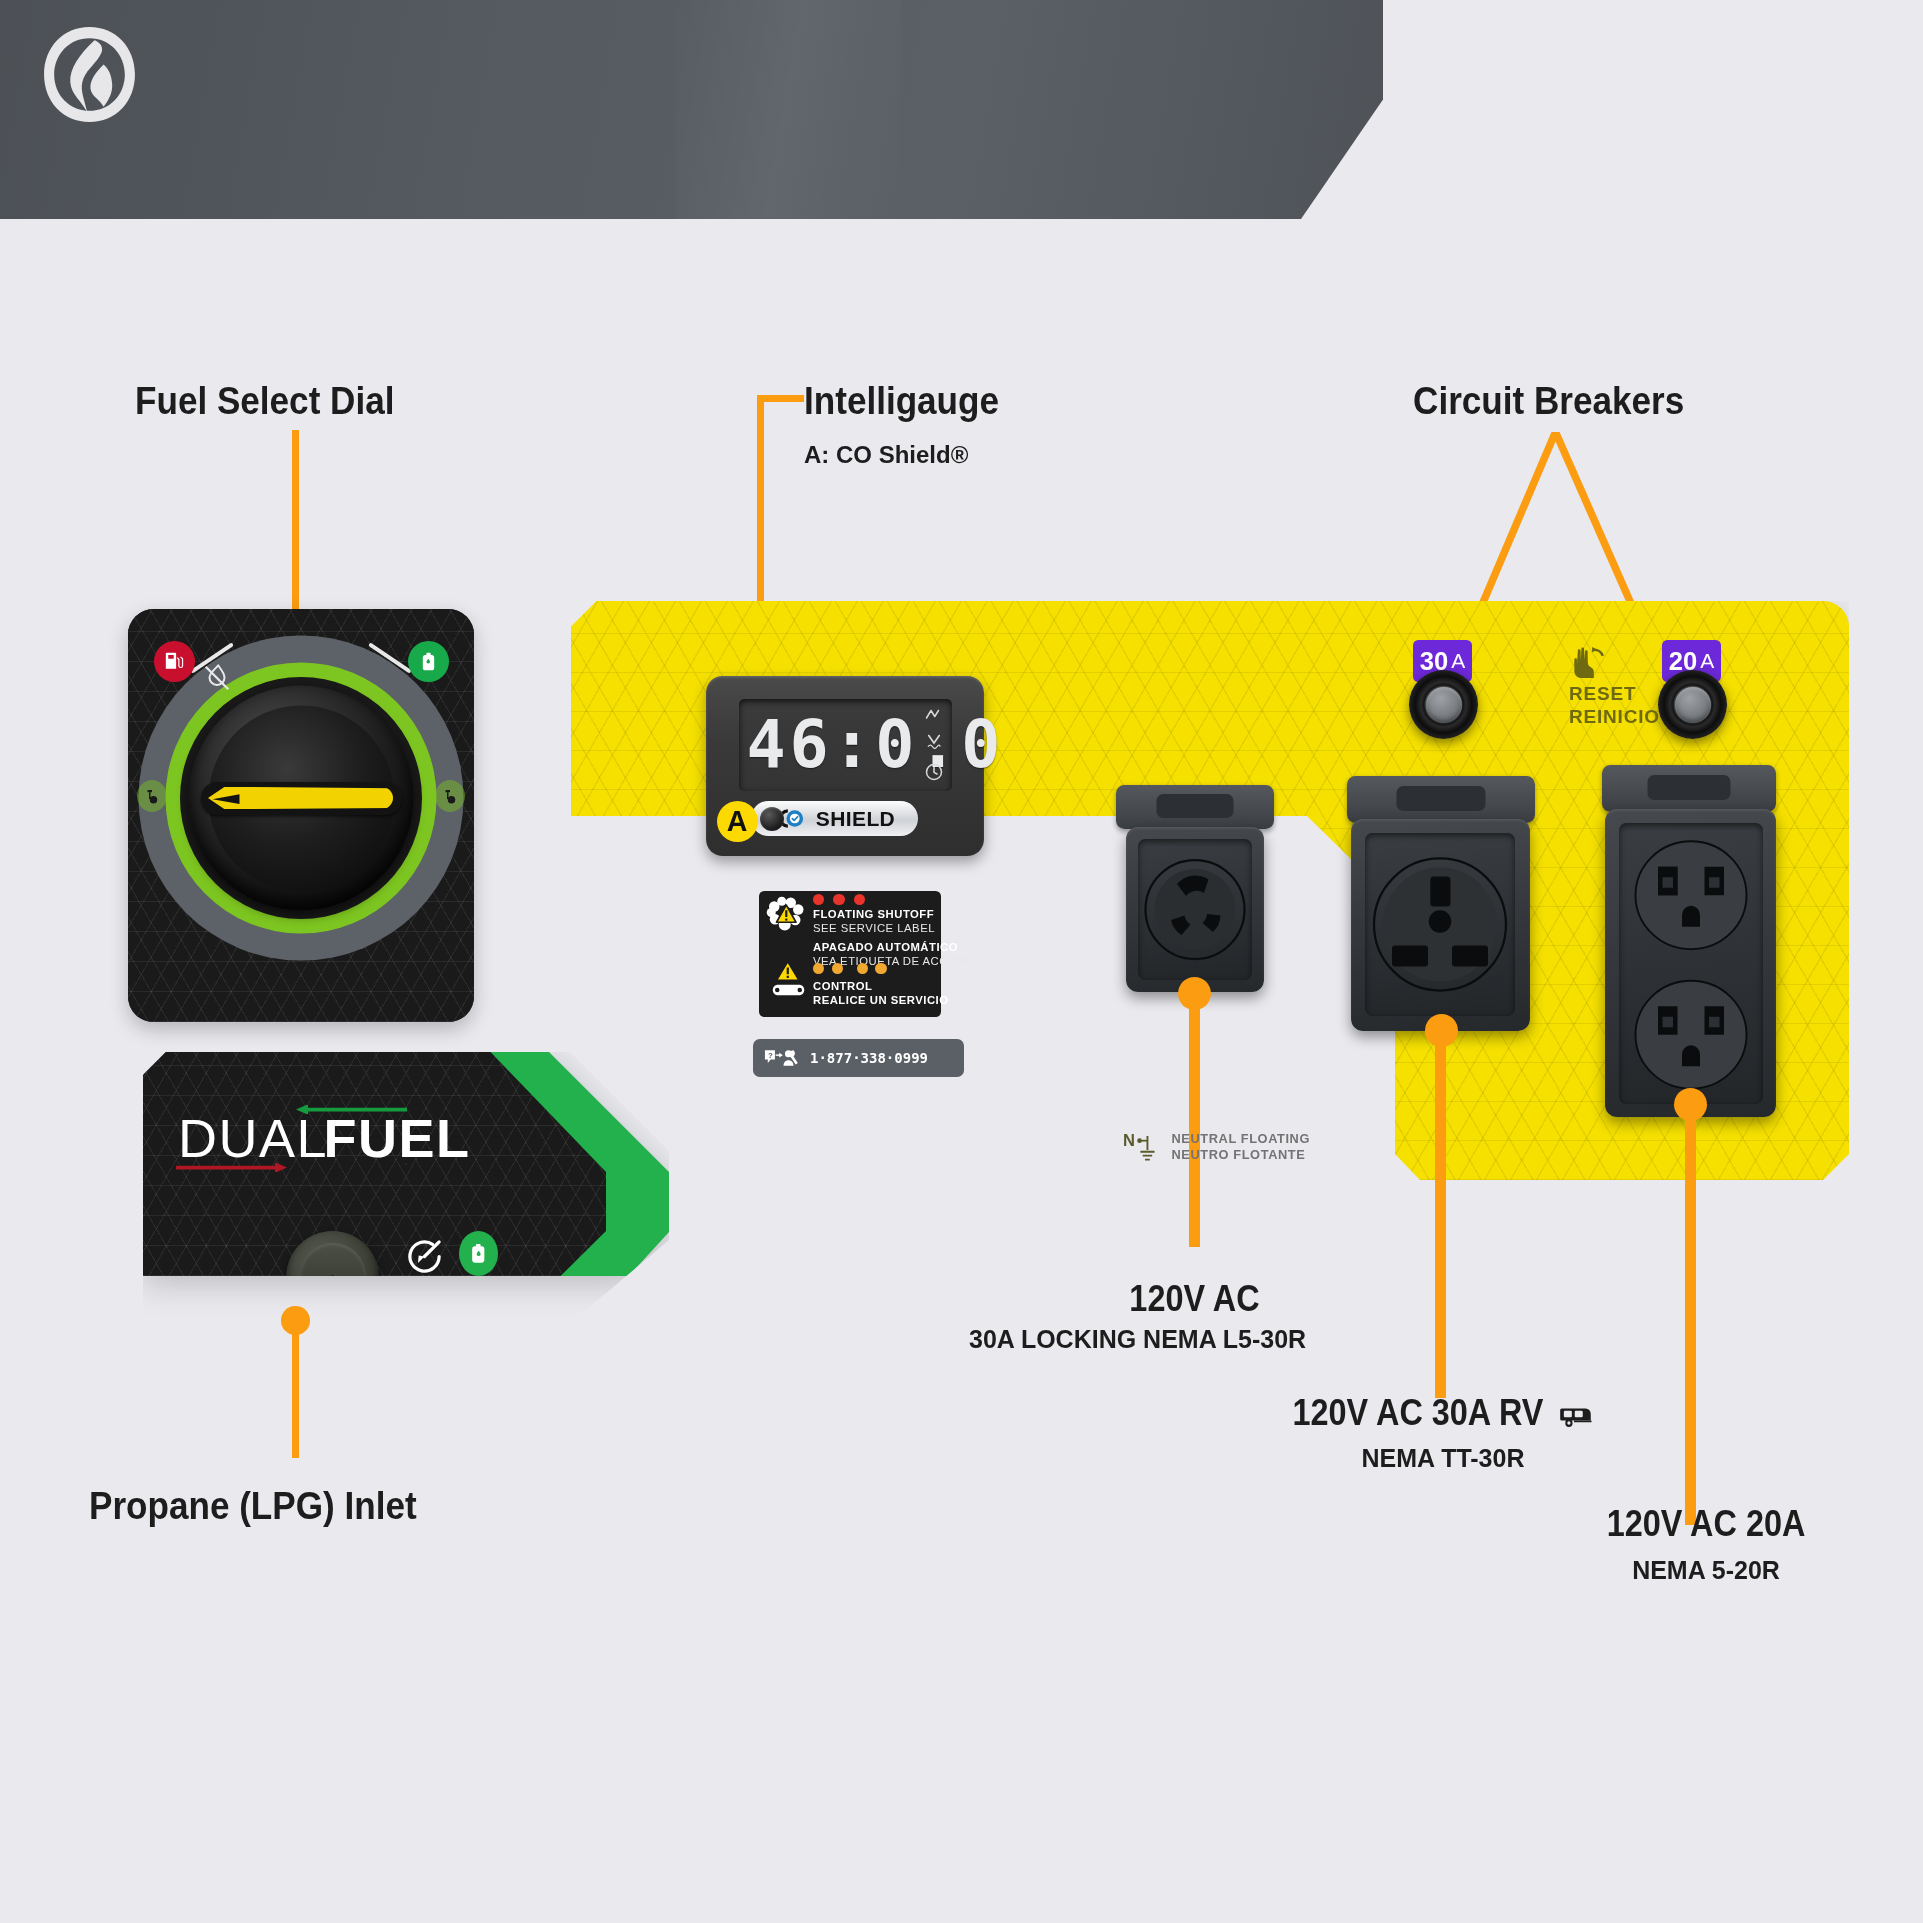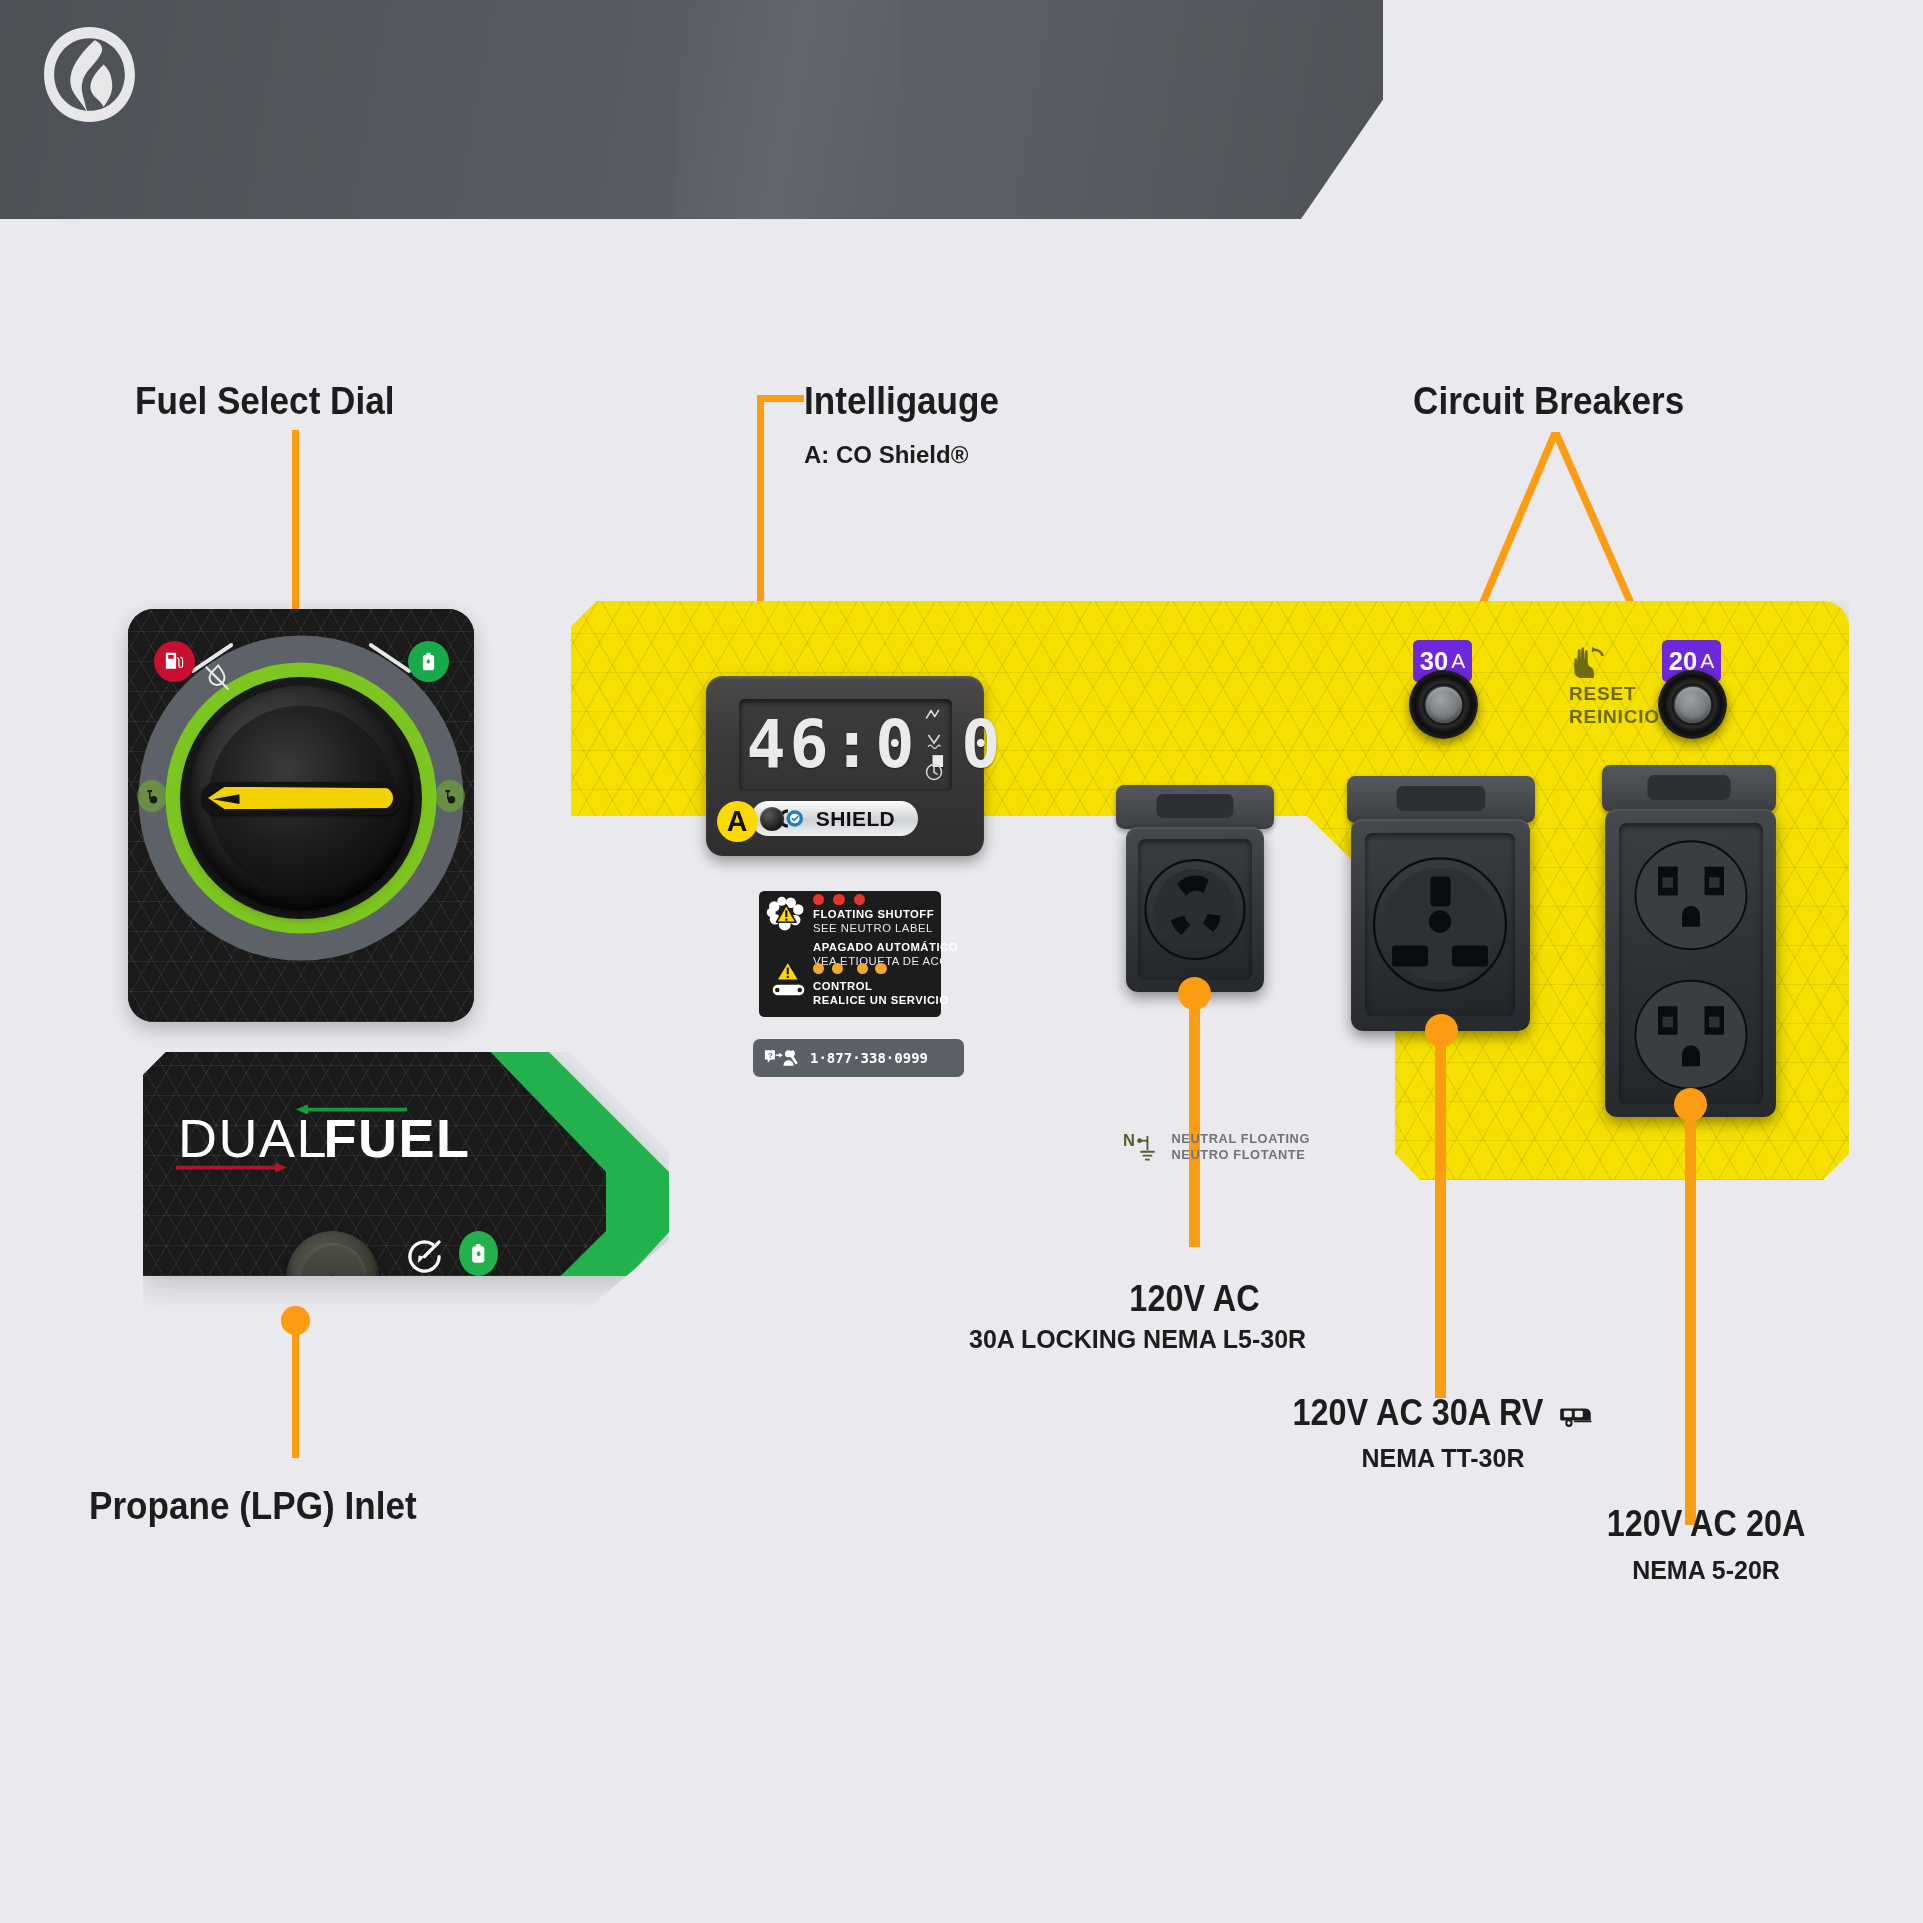--- a/index.html
+++ b/index.html
@@ -516,21 +516,21 @@
     <path d="M28 12l13 23H15z" fill="#fcd900" stroke="#1c1c1c" stroke-width="2.2" stroke-linejoin="round"></path>
     <rect x="26.6" y="19" width="2.9" height="9" fill="#1c1c1c"></rect>
     <rect x="26.6" y="30" width="2.9" height="2.9" fill="#1c1c1c"></rect>
   </svg>
   <div class="warn-row" style="left:54px;top:3px;display:flex;gap:9px;">
     <span class="dot" style="background:#e8342a;"></span>
     <span class="dot" style="background:#e8342a;"></span>
     <span class="dot" style="background:#e8342a;"></span>
   </div>
   <div class="warn-row warn-txt-bold" style="left:54px;top:16.5px;">FLOATING SHUTOFF</div>
-  <div class="warn-row warn-txt-reg" style="left:54px;top:31px;">SEE NEUTRO LABEL</div>
+  <div class="warn-row warn-txt-reg" style="left:54px;top:31px;">SEE SERVICE LABEL</div>
   <div class="warn-row warn-txt-bold" style="left:54px;top:50px;">APAGADO AUTOMÁTICO</div>
   <div class="warn-row warn-txt-reg" style="left:54px;top:64px;">VEA ETIQUETA DE ACCIÓN</div>
 
   <svg style="position:absolute;left:9px;top:66px;width:41px;height:39px;" viewBox="0 0 54 52">
     <path d="M26 6l15 25H11z" fill="#fcd900" stroke="#1c1c1c" stroke-width="2.2" stroke-linejoin="round"></path>
     <rect x="24.6" y="14" width="2.9" height="9" fill="#1c1c1c"></rect>
     <rect x="24.6" y="25" width="2.9" height="2.9" fill="#1c1c1c"></rect>
     <path d="M6 44c0-4 3-7 7-7h28c4 0 7 3 7 7s-3 7-7 7H13c-4 0-7-3-7-7z" fill="#ffffff"></path>
     <circle cx="12" cy="44" r="3" fill="#1c1c1c"></circle>
       <circle cx="42" cy="44" r="3" fill="#1c1c1c"></circle>

